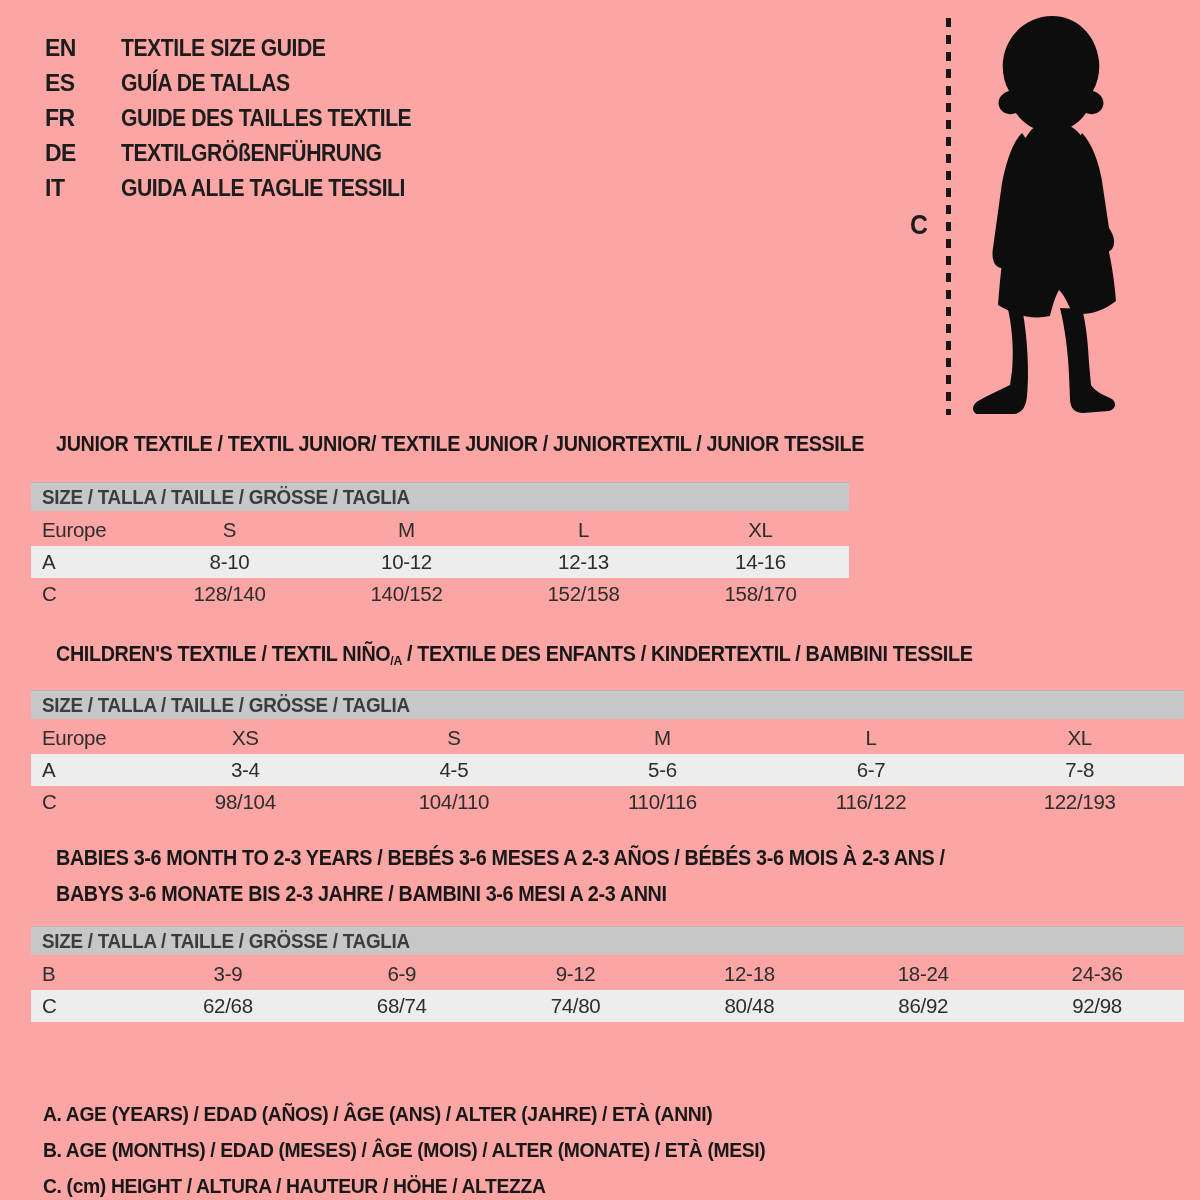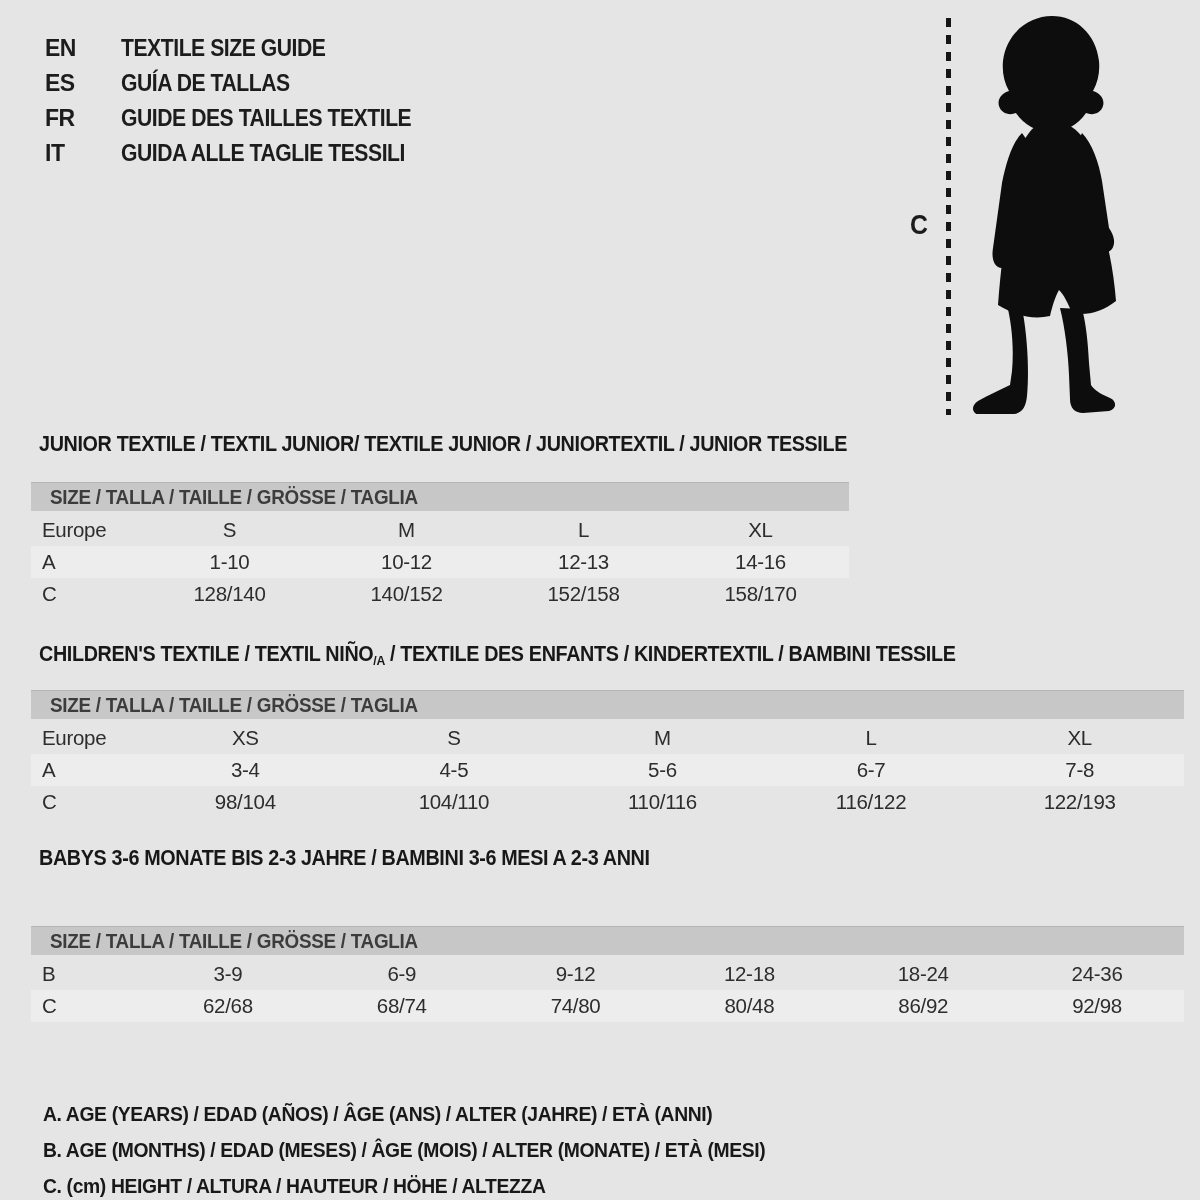--- a/index.html
+++ b/index.html
@@ -1,45 +1,45 @@
 <!DOCTYPE html>
 <html><head>
 <meta charset="utf-8">
 <style>
   html,body { margin:0; padding:0; }
   body { width:1200px; height:1200px; background:#ffffff; }
   .page {
-    position:relative; width:1200px; height:1200px; background:#e5e5e5;
+    position:relative; width:1200px; height:1200px; background:#fca5a5;
     font-family:"Liberation Sans", sans-serif; color:#1c1c1c; overflow:hidden;
   }
   .cond { display:inline-block; transform:scaleX(0.92); transform-origin:0 50%; white-space:nowrap; }
 
   
   .lang-block { position:absolute; left:45px; top:31px; }
   .lang-row { display:flex; height:35px; align-items:center; font-weight:bold; font-size:23px; letter-spacing:-0.5px; }
   .lang-code { width:76px; flex:0 0 76px; }
 
   
   .dash-line {
     position:absolute; left:946px; top:18px; width:5px; height:397px;
     background:repeating-linear-gradient(to bottom, #161616 0 9px, transparent 9px 17px);
   }
   .figure-label { position:absolute; left:910px; top:210px; font-size:27px; font-weight:bold; }
   .baby-svg { position:absolute; left:962px; top:12px; }
 
   
-  .sec-title { position:absolute; left:39px; font-weight:bold; font-size:21.5px; letter-spacing:-0.4px; white-space:nowrap; color:#181818; }
+  .sec-title { position:absolute; left:56px; font-weight:bold; font-size:21.5px; letter-spacing:-0.4px; white-space:nowrap; color:#181818; }
   .title-sub { font-size:0.62em; vertical-align:-0.28em; font-weight:bold; }
   .two-line div { line-height:36px; }
 
   
   .size-table { position:absolute; left:31px; }
   .size-head {
     height:29px; background:#c7c7c7; display:flex; align-items:center;
-    padding-left:19px; box-sizing:border-box; font-weight:bold; font-size:20.5px;
+    padding-left:11px; box-sizing:border-box; font-weight:bold; font-size:20.5px;
     color:#3c3c3c; letter-spacing:-0.3px; margin-bottom:3px;
     border-top:1px solid #b5b5b5;
   }
   .trow { display:flex; height:32px; align-items:center; font-size:20.5px; color:#2d2d2d; }
   .trow.shaded { background:#ededed; }
   .tcell { flex:1; text-align:center; letter-spacing:-0.3px; }
   .tcell.label { flex:0 0 110px; text-align:left; padding-left:11px; box-sizing:border-box; }
 
   
   .footnote { position:absolute; left:43px; font-weight:bold; font-size:21px; letter-spacing:-0.4px; white-space:nowrap; color:#181818;margin-top:36px; }
@@ -56,20 +56,24 @@
       </div>
       <div class="lang-row">
         <span class="lang-code">ES</span>
         <span class="cond">GUÍA DE TALLAS</span>
       </div>
       <div class="lang-row">
         <span class="lang-code">FR</span>
         <span class="cond">GUIDE DES TAILLES TEXTILE</span>
       </div>
       <div class="lang-row">
+        <span class="lang-code">DE</span>
+        <span class="cond">TEXTILGRÖßENFÜHRUNG</span>
+      </div>
+      <div class="lang-row">
         <span class="lang-code">IT</span>
         <span class="cond">GUIDA ALLE TAGLIE TESSILI</span>
       </div>
     </div>
 
   <div class="dash-line"></div>
   <div class="figure-label cond">C</div>
   <svg class="baby-svg" width="180" height="402" viewBox="0 0 180 400">
     <g fill="#0d0d0d">
 
@@ -99,21 +103,21 @@
     <div>
         <div class="trow">
           <div class="tcell label">Europe</div>
           <div class="tcell">S</div>
           <div class="tcell">M</div>
           <div class="tcell">L</div>
           <div class="tcell">XL</div>
         </div>
         <div class="trow shaded">
           <div class="tcell label">A</div>
-          <div class="tcell">1-10</div>
+          <div class="tcell">8-10</div>
           <div class="tcell">10-12</div>
           <div class="tcell">12-13</div>
           <div class="tcell">14-16</div>
         </div>
         <div class="trow">
           <div class="tcell label">C</div>
           <div class="tcell">128/140</div>
           <div class="tcell">140/152</div>
           <div class="tcell">152/158</div>
           <div class="tcell">158/170</div>
@@ -150,20 +154,21 @@
           <div class="tcell">98/104</div>
           <div class="tcell">104/110</div>
           <div class="tcell">110/116</div>
           <div class="tcell">116/122</div>
           <div class="tcell">122/193</div>
         </div>
       </div>
   </div>
 
   <div class="sec-title two-line" style="top:840px;">
+    <div><span class="cond">BABIES 3-6 MONTH TO 2-3 YEARS / BEBÉS 3-6 MESES A 2-3 AÑOS / BÉBÉS 3-6 MOIS À 2-3 ANS /</span></div>
     <div><span class="cond">BABYS 3-6 MONATE BIS 2-3 JAHRE / BAMBINI 3-6 MESI A 2-3 ANNI</span></div>
   </div>
   <div class="size-table" style="top:926px; width:1153px;">
     <div class="size-head">
       <span class="cond">SIZE / TALLA / TAILLE / GRÖSSE / TAGLIA</span>
     </div>
     <div>
         <div class="trow">
           <div class="tcell label">B</div>
           <div class="tcell">3-9</div>

